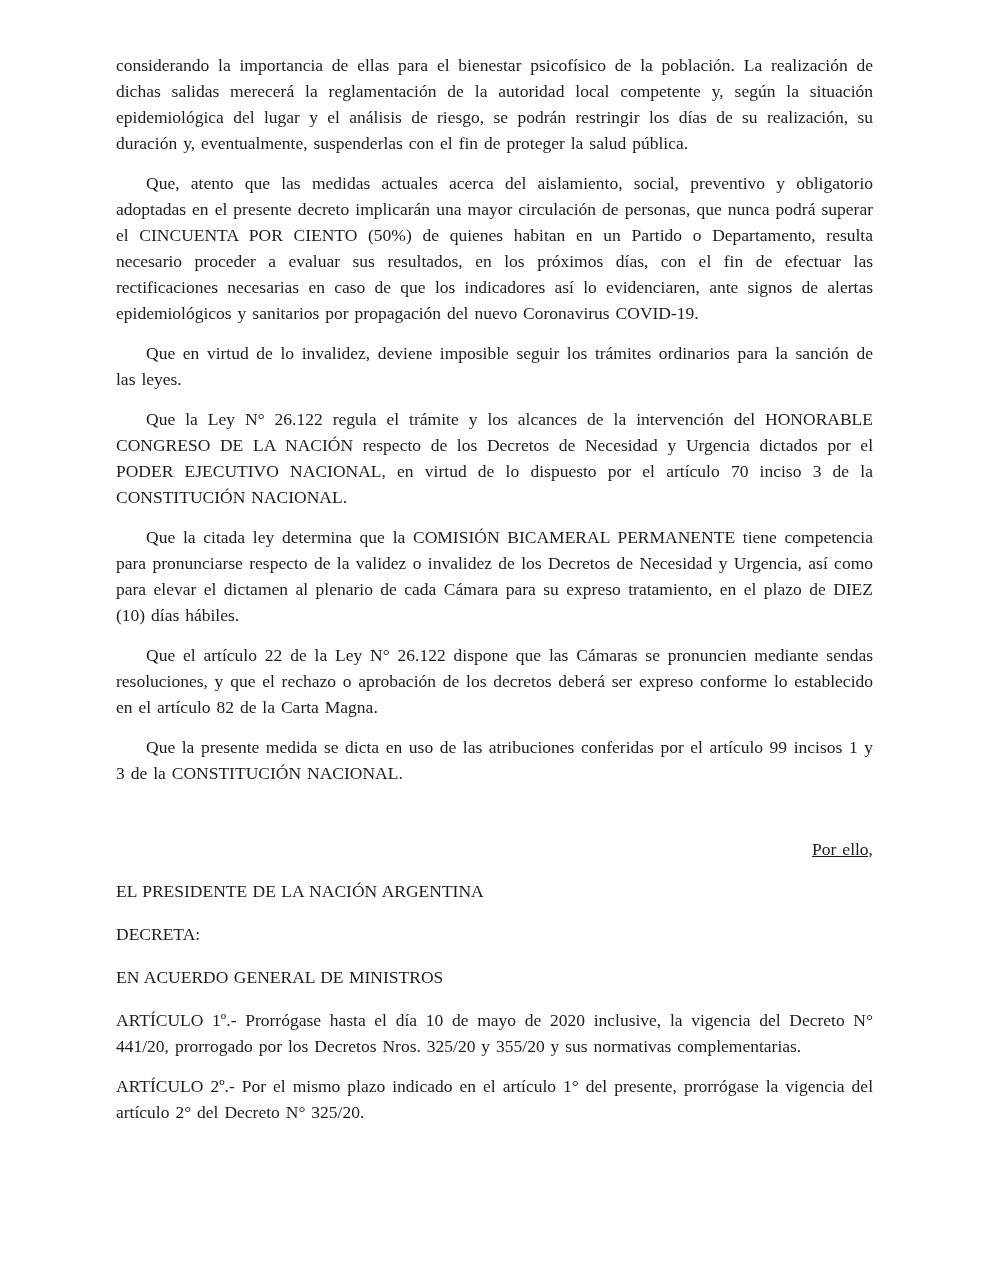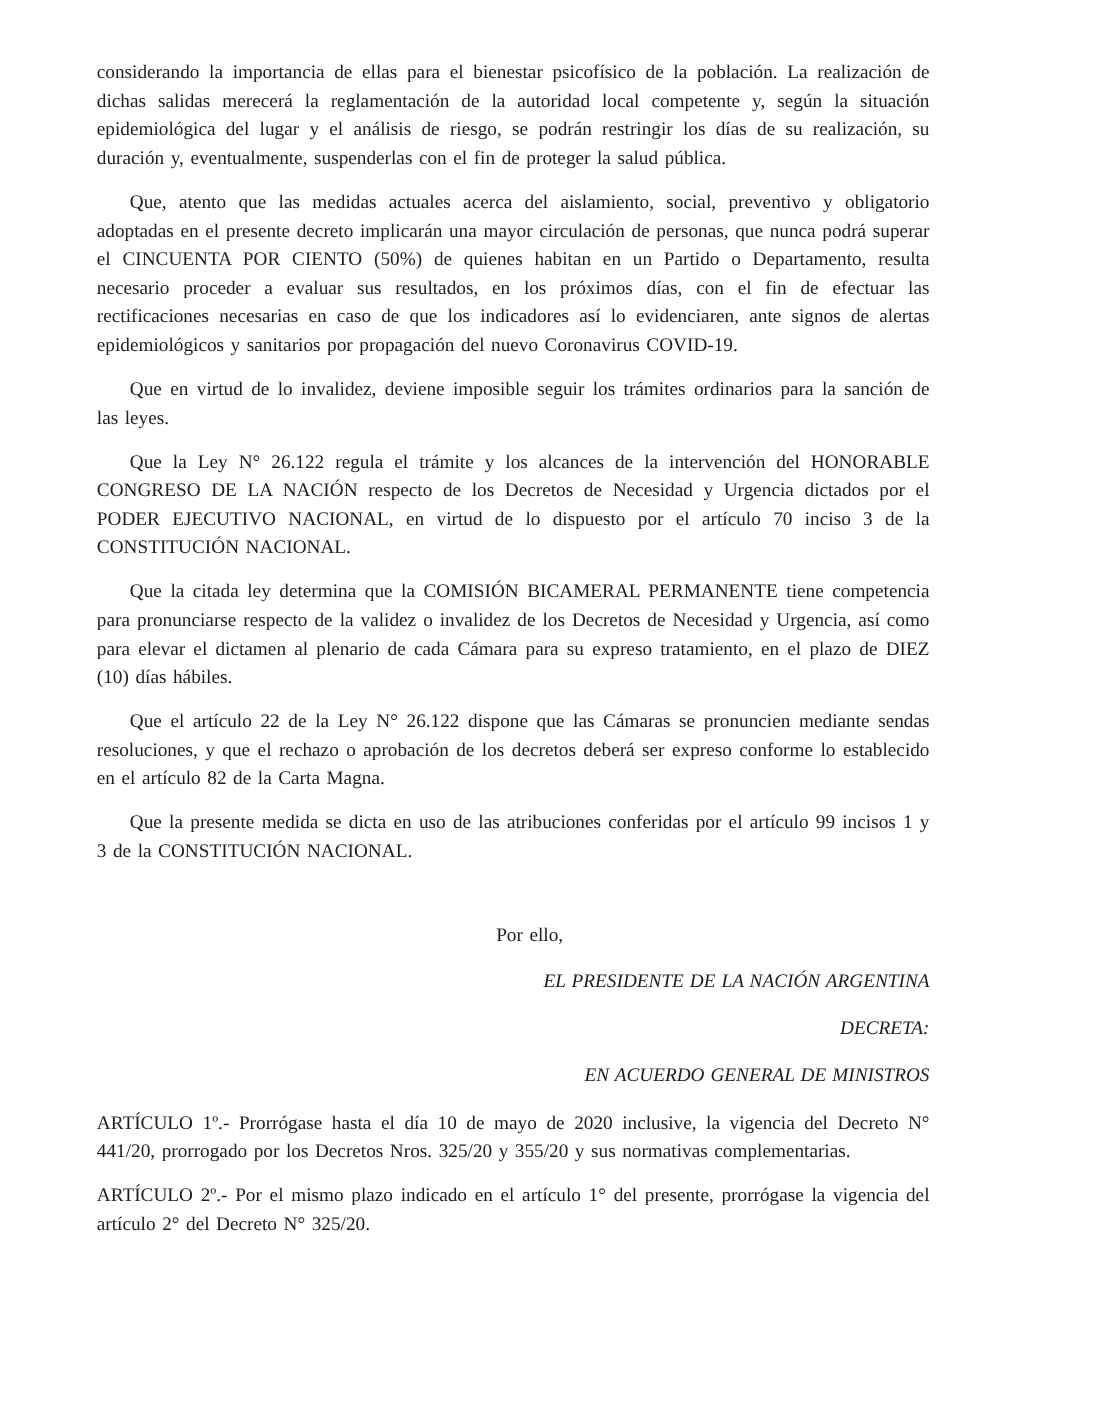--- a/index.html
+++ b/index.html
@@ -13,45 +13,46 @@
     overflow: hidden;
     font-family: "Liberation Serif", "DejaVu Serif", serif;
     color: #1c1c1c;
   }
   .page {
     box-sizing: border-box;
     width: 909px;
     height: 1280px;
     background: #ffffff;
     padding: 52px 64px 0 88px;
+    margin-left: 28px;
   }
   .body-text {
     margin: 0 0 14px 0;
     font-size: 17.5px;
     line-height: 26px;
     text-align: justify;
     text-indent: 30px;
     word-spacing: 0.09em;
   }
   .no-indent {
     text-indent: 0;
   }
   .por-ello {
     margin-top: 50px;
     margin-bottom: 16px;
-    text-align: center;
+    text-align: right;
+    text-decoration: underline;
   }
   .heading {
     margin: 0 0 17px 0;
     font-size: 17.5px;
     line-height: 26px;
-    text-align: right;
+    text-align: left;
     text-indent: 0;
     word-spacing: 0.06em;
-    font-style: italic;
   }
   .article {
     text-indent: 0;
   }
 </style>
 </head>
 <body>
 
 <div class="page">
 

